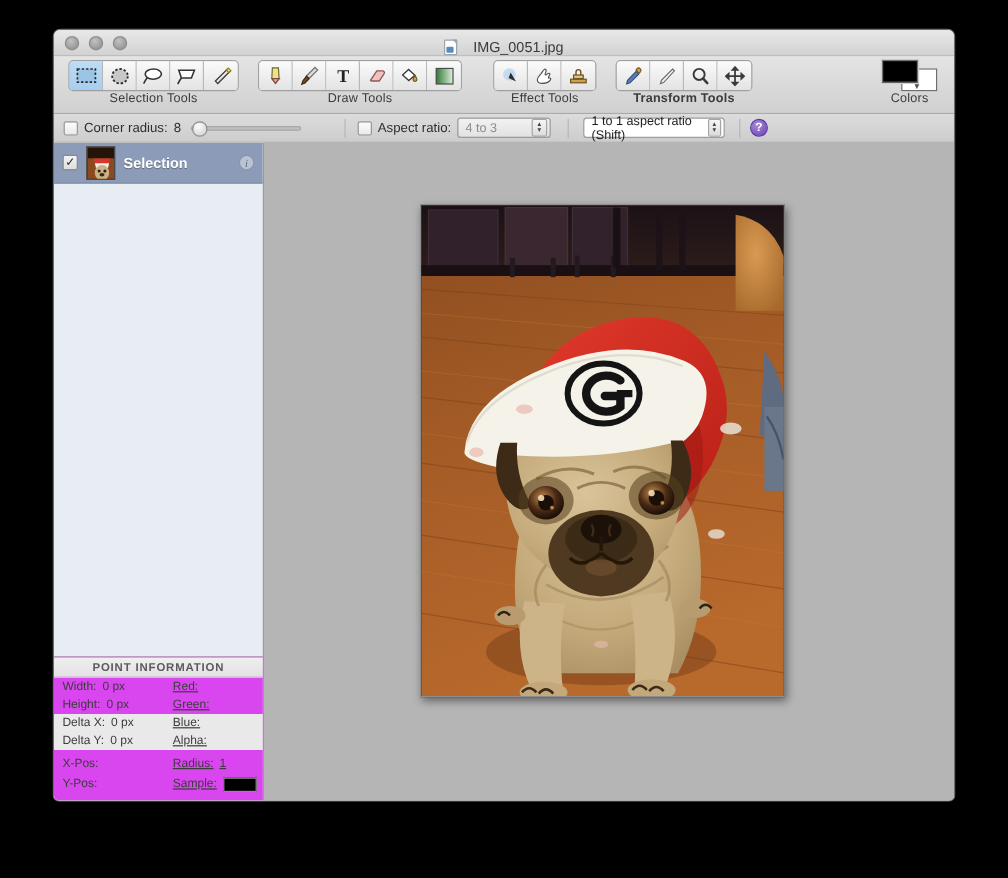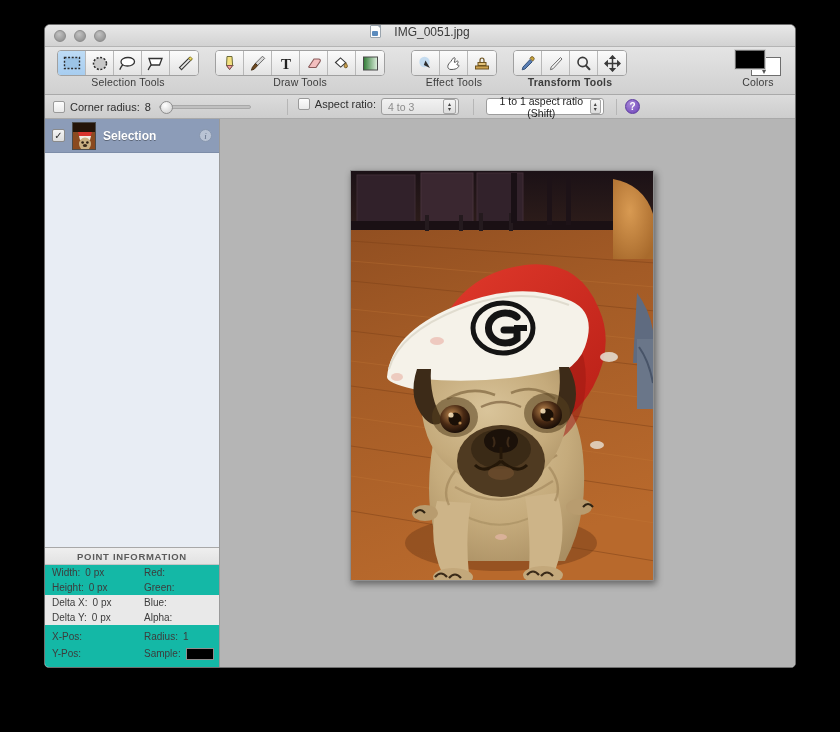--- a/index.html
+++ b/index.html
@@ -31,21 +31,21 @@
     align-items: center;
   }
   .traffic { display: flex; gap: 8px; margin-left: 9px; }
   .light {
     width: 12px; height: 12px; border-radius: 50%;
     background: radial-gradient(circle at 40% 32%, #c2c2c2, #9a9a9a 70%, #8a8a8a);
     border: 1px solid #8c8c8c;
   }
   .title-wrap {
     position: absolute; left: 0; right: 0; top: 0; bottom: 0;
-    display: flex; align-items: flex-start; justify-content: center;
+    display: flex; align-items: flex-end; justify-content: center;
     gap: 13px; pointer-events: none;
   }
   .title-text {
     font-size: 12px; color: #3a3a3a; font-weight: normal;
   }
   .doc-icon {
     width: 11px; height: 13px; position: relative;
     background: #fdfdfd; border: 1px solid #9aa4ad; border-radius: 1px;
   }
   .doc-icon::before {
@@ -111,38 +111,38 @@
     border-bottom: 1px solid #a9a9a9;
     display: flex; align-items: center;
     padding-left: 8px; gap: 8px;
     font-size: 11px; color: #2e2e2e;
   }
   .opt-sep { width: 1px; height: 16px; background: #b6b6b6; }
   .chk {
     width: 12px; height: 12px; background: linear-gradient(#fdfdfd,#eaeaea);
     border: 1px solid #9a9a9a; border-radius: 2px; display: inline-block;
   }
-  .opt-item { display: flex; align-items: flex-start; gap: 5px; }
+  .opt-item { display: flex; align-items: center; gap: 5px; }
   .slider-track {
     width: 92px; height: 4px; background: #c0c0c0;
     border: 1px solid #a8a8a8; border-radius: 2px; position: relative;
   }
   .slider-knob {
     position: absolute; left: 0px; top: -5px;
     width: 13px; height: 13px; border-radius: 50%;
     background: radial-gradient(circle at 38% 30%, #ffffff, #d8d8d8 75%, #bdbdbd);
     border: 1px solid #8e8e8e;
   }
   .combo {
     height: 17px; display: flex; align-items: center;
     border: 1px solid #9d9d9d; border-radius: 3px;
     background: linear-gradient(#f2f2f2,#e2e2e2);
     padding: 0 2px 0 6px; color: #8c8c8c; font-size: 10.5px;
   }
-  .combo.enabled { background: #ffffff; color: #1c1c1c; text-align: center; }
+  .combo.enabled { background: #ffffff; color: #1c1c1c; }
   .combo .caret {
     margin-left: 6px; width: 13px; height: 15px;
     background: linear-gradient(#f6f6f6,#dcdcdc);
     border: 1px solid #a5a5a5; border-radius: 2px;
     display: flex; flex-direction: column; align-items: center; justify-content: center;
     font-size: 6px; color: #444; line-height: 5px;
   }
   .help-btn {
     width: 15px; height: 15px; border-radius: 50%;
     background: radial-gradient(circle at 38% 30%, #a98ad8, #7e57c2 70%, #6c46b0);
@@ -182,36 +182,36 @@
     width: 13px; height: 13px; border-radius: 50%;
     background: #b9c3d4; border: 1px solid #8796ae;
     color: #5e6b82; font-size: 9px; font-style: italic;
     display: flex; align-items: center; justify-content: center;
     font-family: "Liberation Serif", serif;
   }
 
   
   .pointinfo {
     border-top: 1px solid #a8a8a8;
-    background: #14b8a6;
+    background: #d946ef;
   }
   .pi-title {
     height: 17px; background: linear-gradient(#efefef,#e2e2e2);
     border-bottom: 1px solid #c5c5c5;
     display: flex; align-items: center; justify-content: center;
     font-size: 9.5px; color: #5a5a5a; letter-spacing: 0.7px; font-weight: bold;
   }
   .pi-row {
     display: flex; height: 15px; align-items: center;
     font-size: 10px; color: #3c3c3c;
   }
   .pi-row.alt { background: #e9e9e9; }
   .pi-cell { display: flex; align-items: center; gap: 5px; }
   .pi-cell.left { width: 95px; padding-left: 7px; }
-  .pi-cell.right { flex: 1; padding-left: 4px; }
+  .pi-cell.right { flex: 1; padding-left: 4px; text-decoration: underline; }
   .pi-val { color: #3c3c3c; }
   .pi-sample {
     width: 28px; height: 12px; background: #000; border: 1px solid #8e8e8e;
   }
   .pi-gap { height: 4px; }
 
   
   .canvas-area {
     flex: 1; background: #b5b5b5; position: relative; overflow: hidden;
   }

